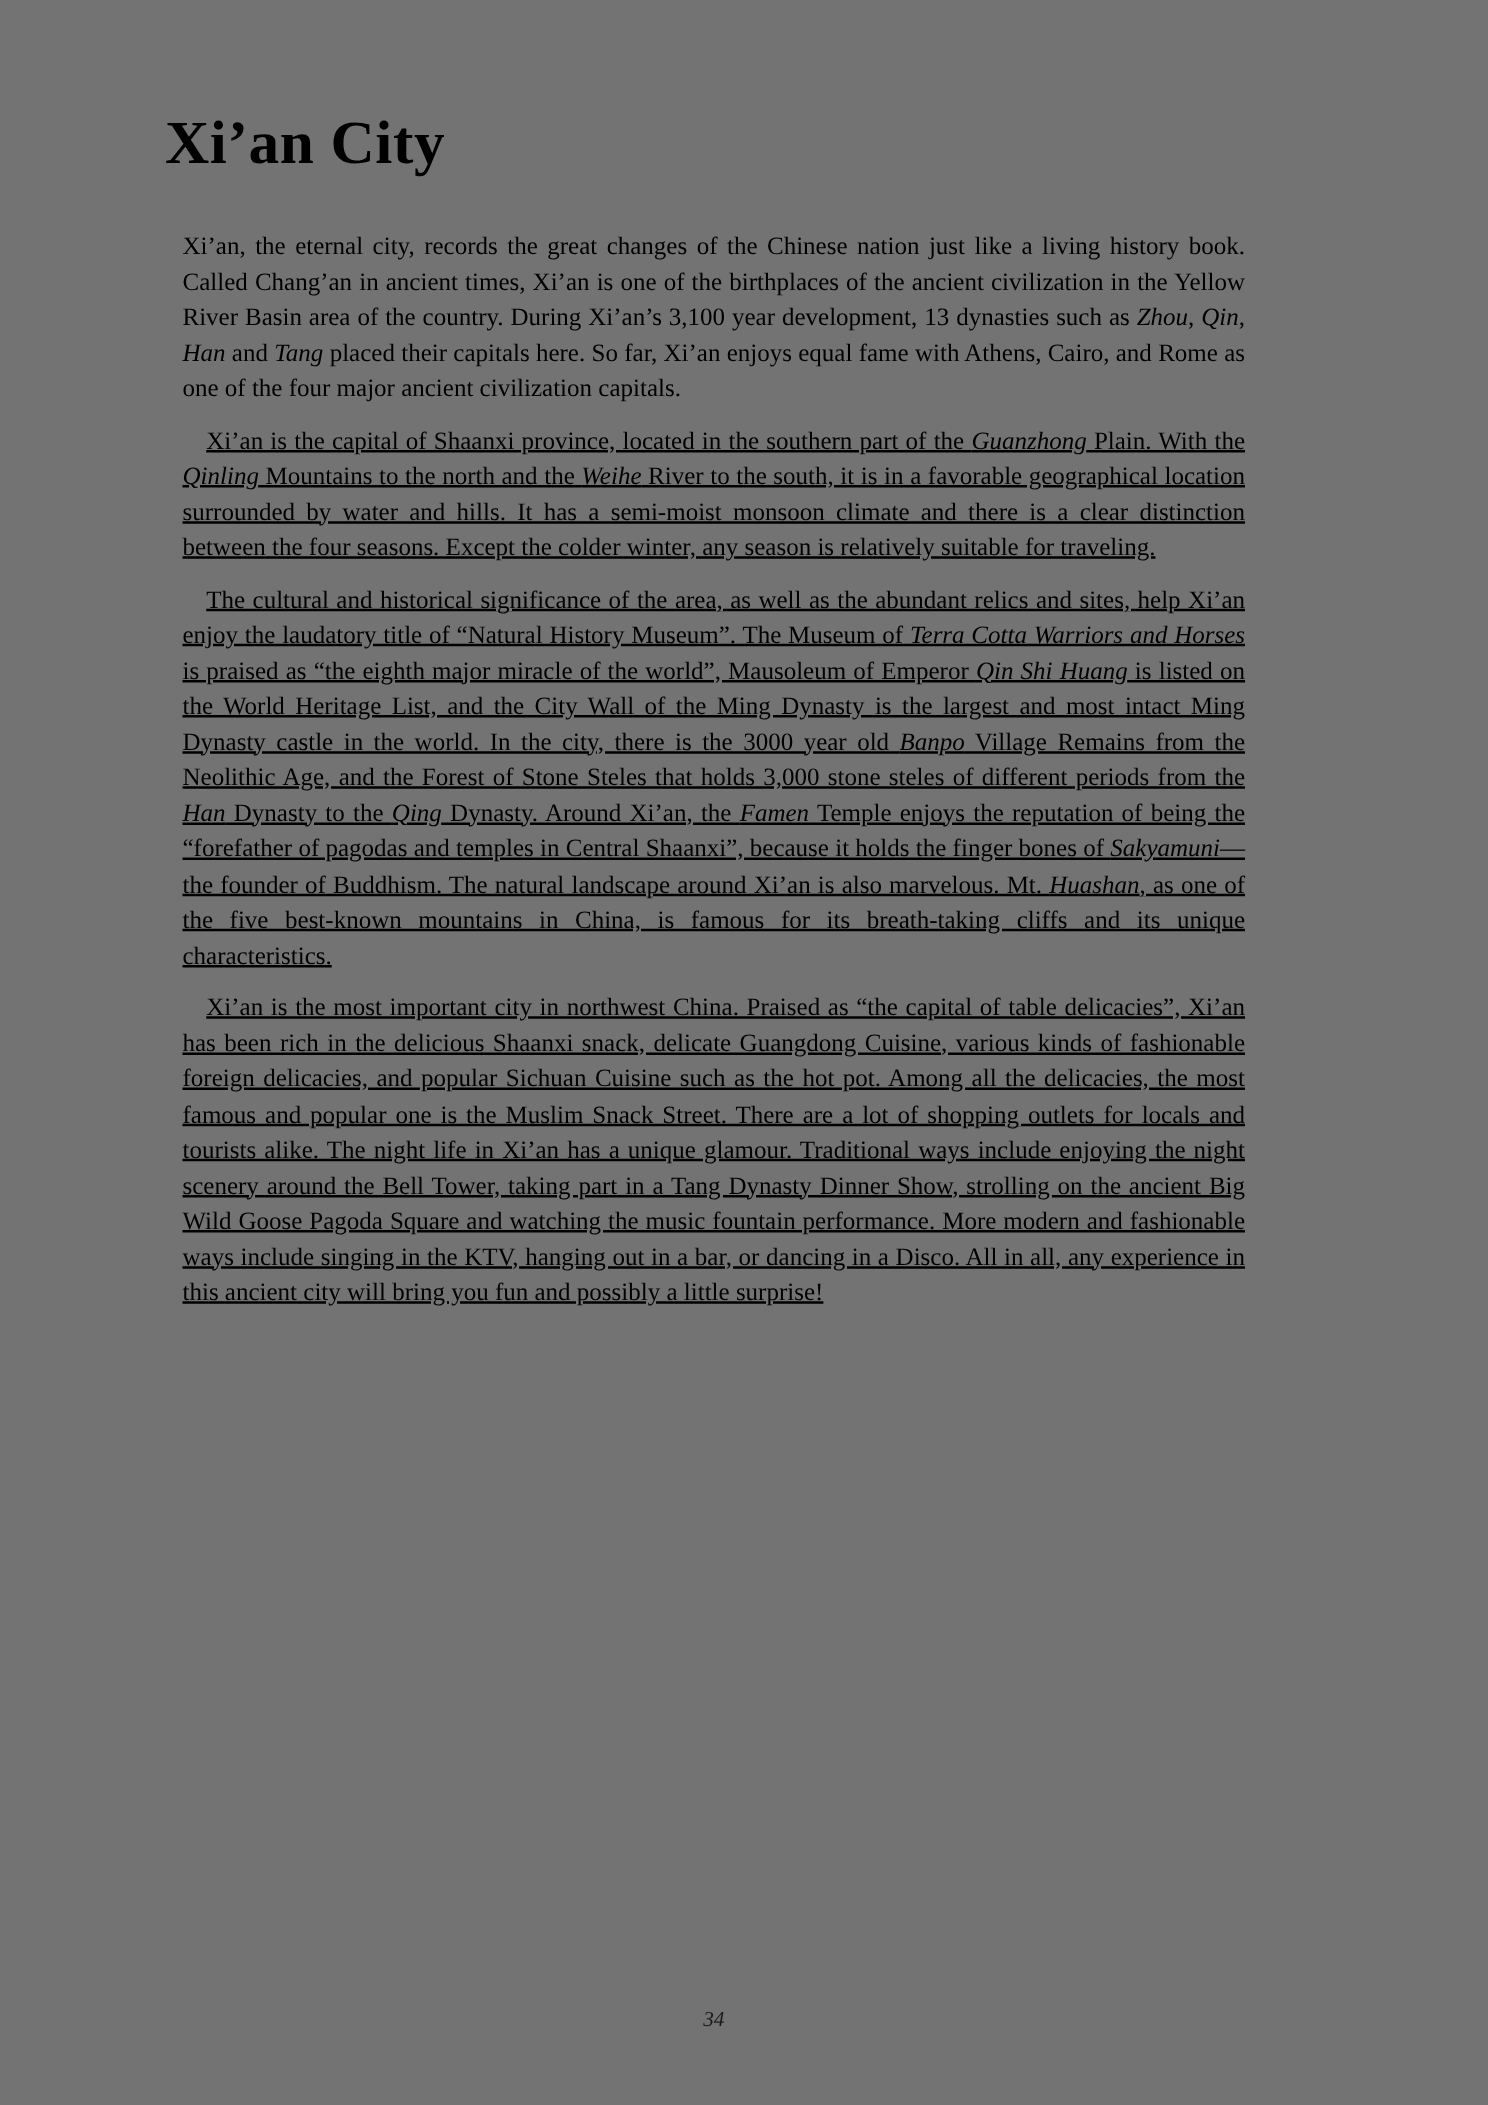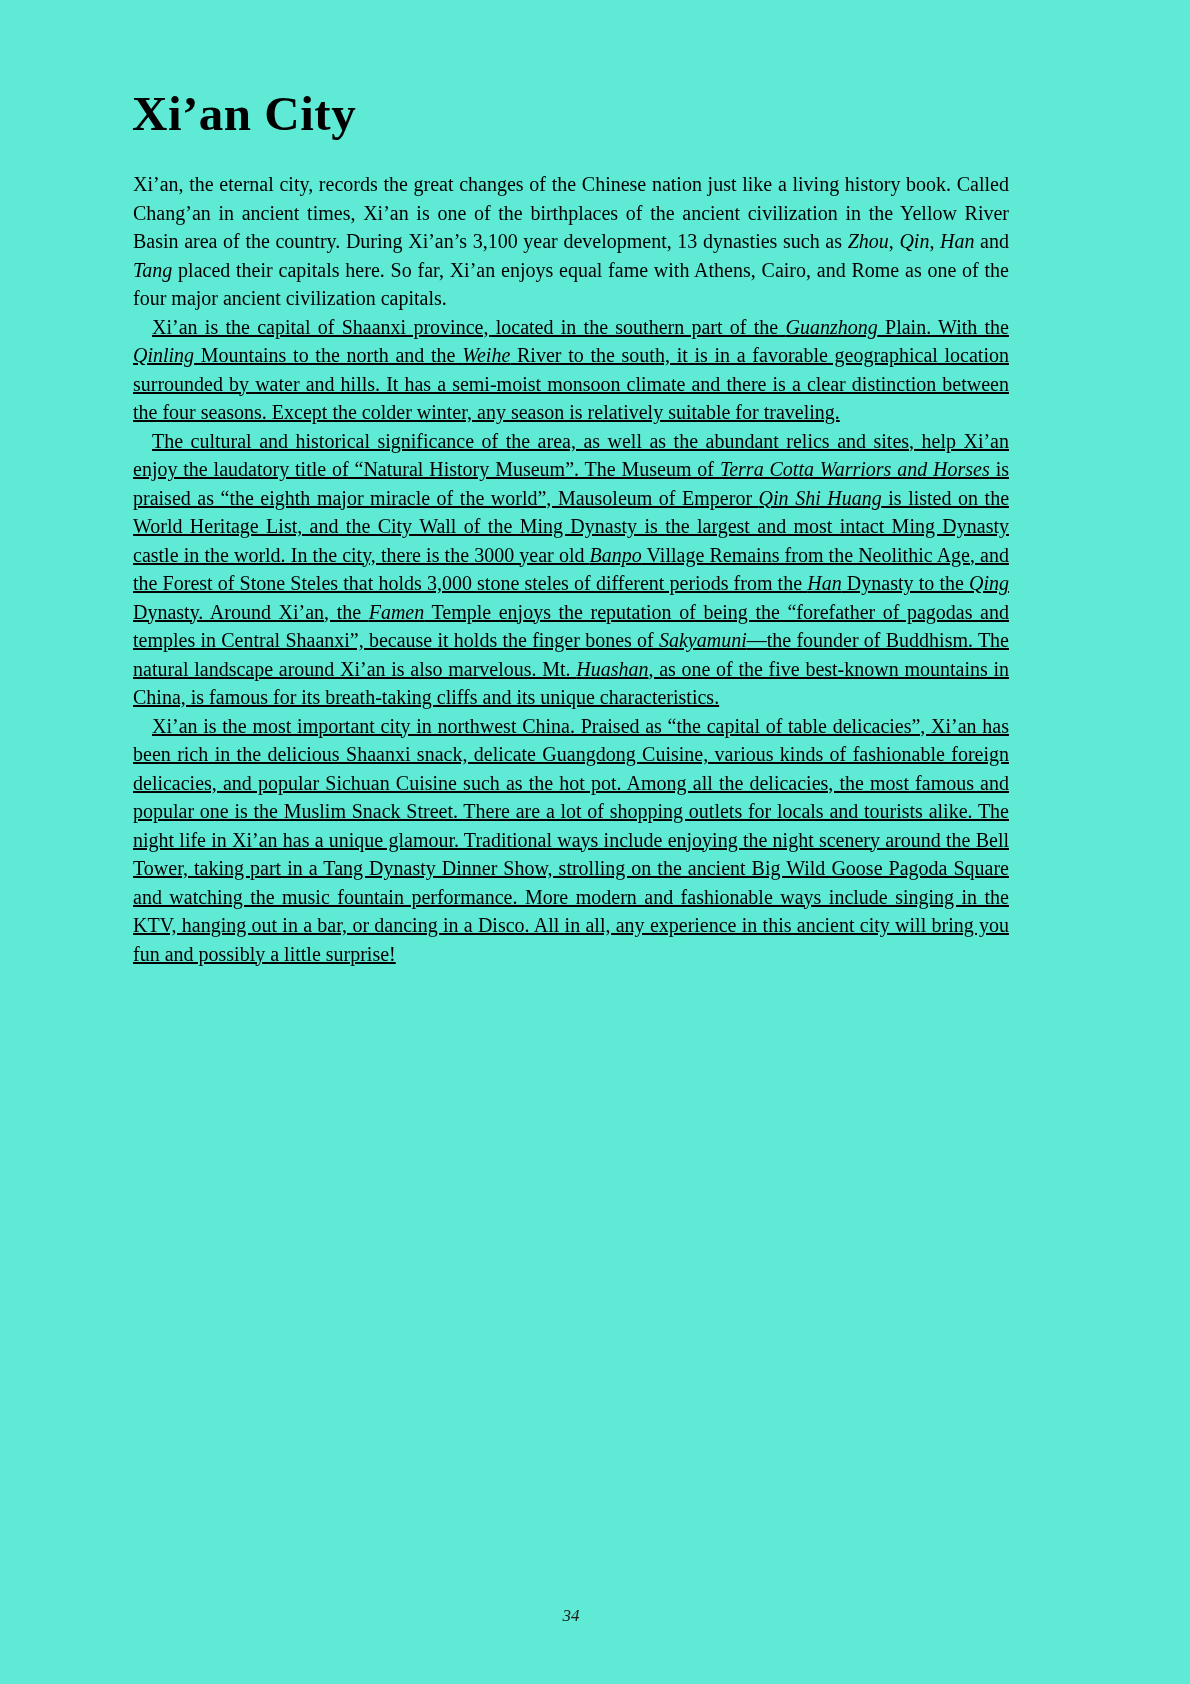--- a/index.html
+++ b/index.html
@@ -4,21 +4,21 @@
 <style>
   html, body {
     margin: 0;
     padding: 0;
     background: #ffffff;
   }
   .page {
     position: relative;
     width: 1190px;
     height: 1684px;
-    background: #5eead4;
+    background: #737373;
     font-family: "Liberation Serif", serif;
     color: #000000;
     overflow: hidden;
   }
   .doc-title {
     position: absolute;
     left: 132px;
     top: 88px;
     margin: 0;
     font-size: 49px;
@@ -31,21 +31,21 @@
     position: absolute;
     left: 133px;
     top: 170px;
     width: 876px;
     font-size: 20px;
     line-height: 28.5px;
     text-align: justify;
     color: #000000;
   }
   .article-body p {
-    margin: 0;
+    margin: 13px;
     padding: 0;
   }
   .article-body p.indent {
     text-indent: 19px;
     text-decoration: underline;
   }
   .article-body em {
     font-style: italic;
   }
   .page-footer {

